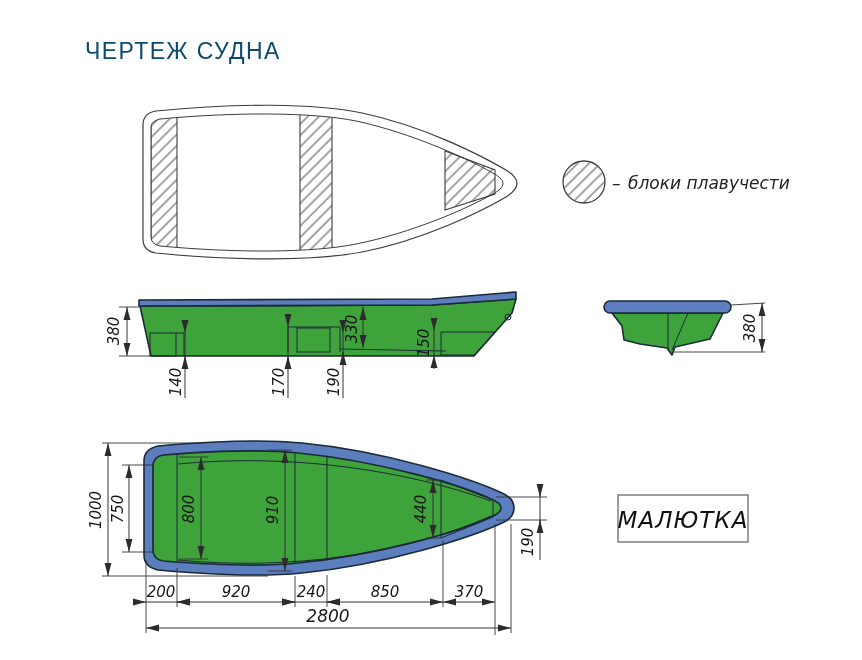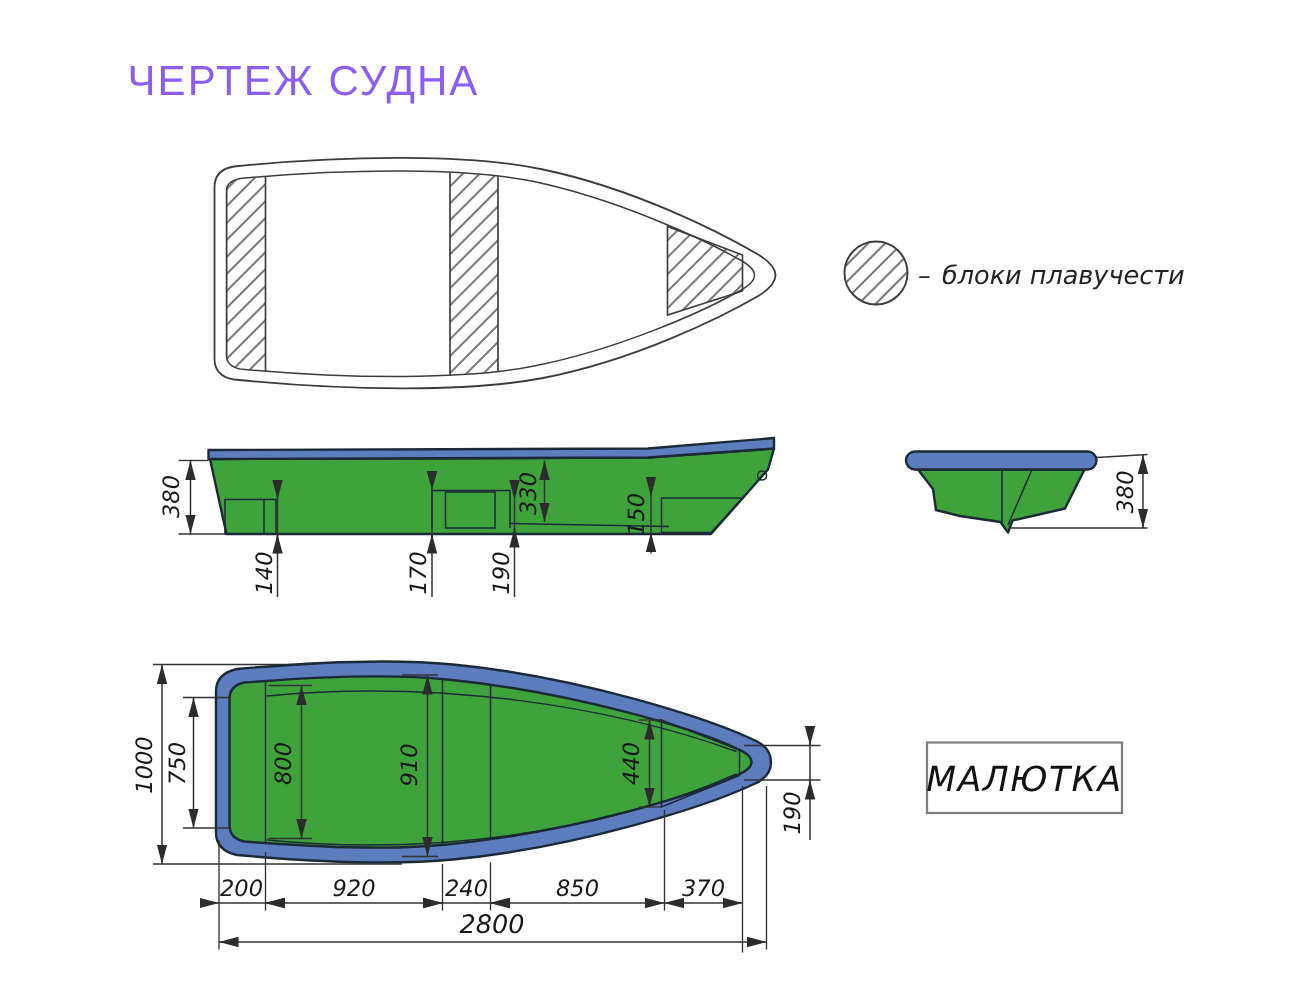--- a/index.html
+++ b/index.html
@@ -1,19 +1,19 @@
 <!DOCTYPE html>
 <html><head>
 <meta charset="utf-8">
 <style>
   html,body{margin:0;padding:0;background:#fff;}
   .page{position:relative;width:862px;height:660px;background:#fff;overflow:hidden;
         font-family:"Liberation Sans",sans-serif;}
-  .title{position:absolute;left:85px;top:38px;font-size:28px;font-weight:500;
-         letter-spacing:1.4px;color:#8b5cf6;font-family:"Liberation Sans",sans-serif;}
+  .title{position:absolute;left:85px;top:38px;font-size:23px;font-weight:500;
+         letter-spacing:1.4px;color:#0c4a6e;font-family:"Liberation Sans",sans-serif;}
   svg{position:absolute;left:0;top:0;}
   .ln{stroke:#3c3c3c;stroke-width:1.2;fill:none;stroke-linejoin:round;}
   .ln-thin{stroke:#3c3c3c;stroke-width:1;fill:none;}
   .out{stroke:#1b2a36;stroke-width:1.6;stroke-linejoin:round;}
   .seam{stroke:#1b2a36;stroke-width:1;fill:none;}
   .dimln{stroke:#333;stroke-width:1;fill:none;}
   .ext{stroke:#333;stroke-width:0.9;fill:none;}
   .dim{font-family:"DejaVu Sans",sans-serif;font-style:italic;font-size:15px;fill:#171717;}
   .dim-lg{font-family:"DejaVu Sans",sans-serif;font-style:italic;font-size:17px;fill:#171717;}
   .legend-text{font-family:"DejaVu Sans",sans-serif;font-style:italic;font-size:17px;fill:#222;}

